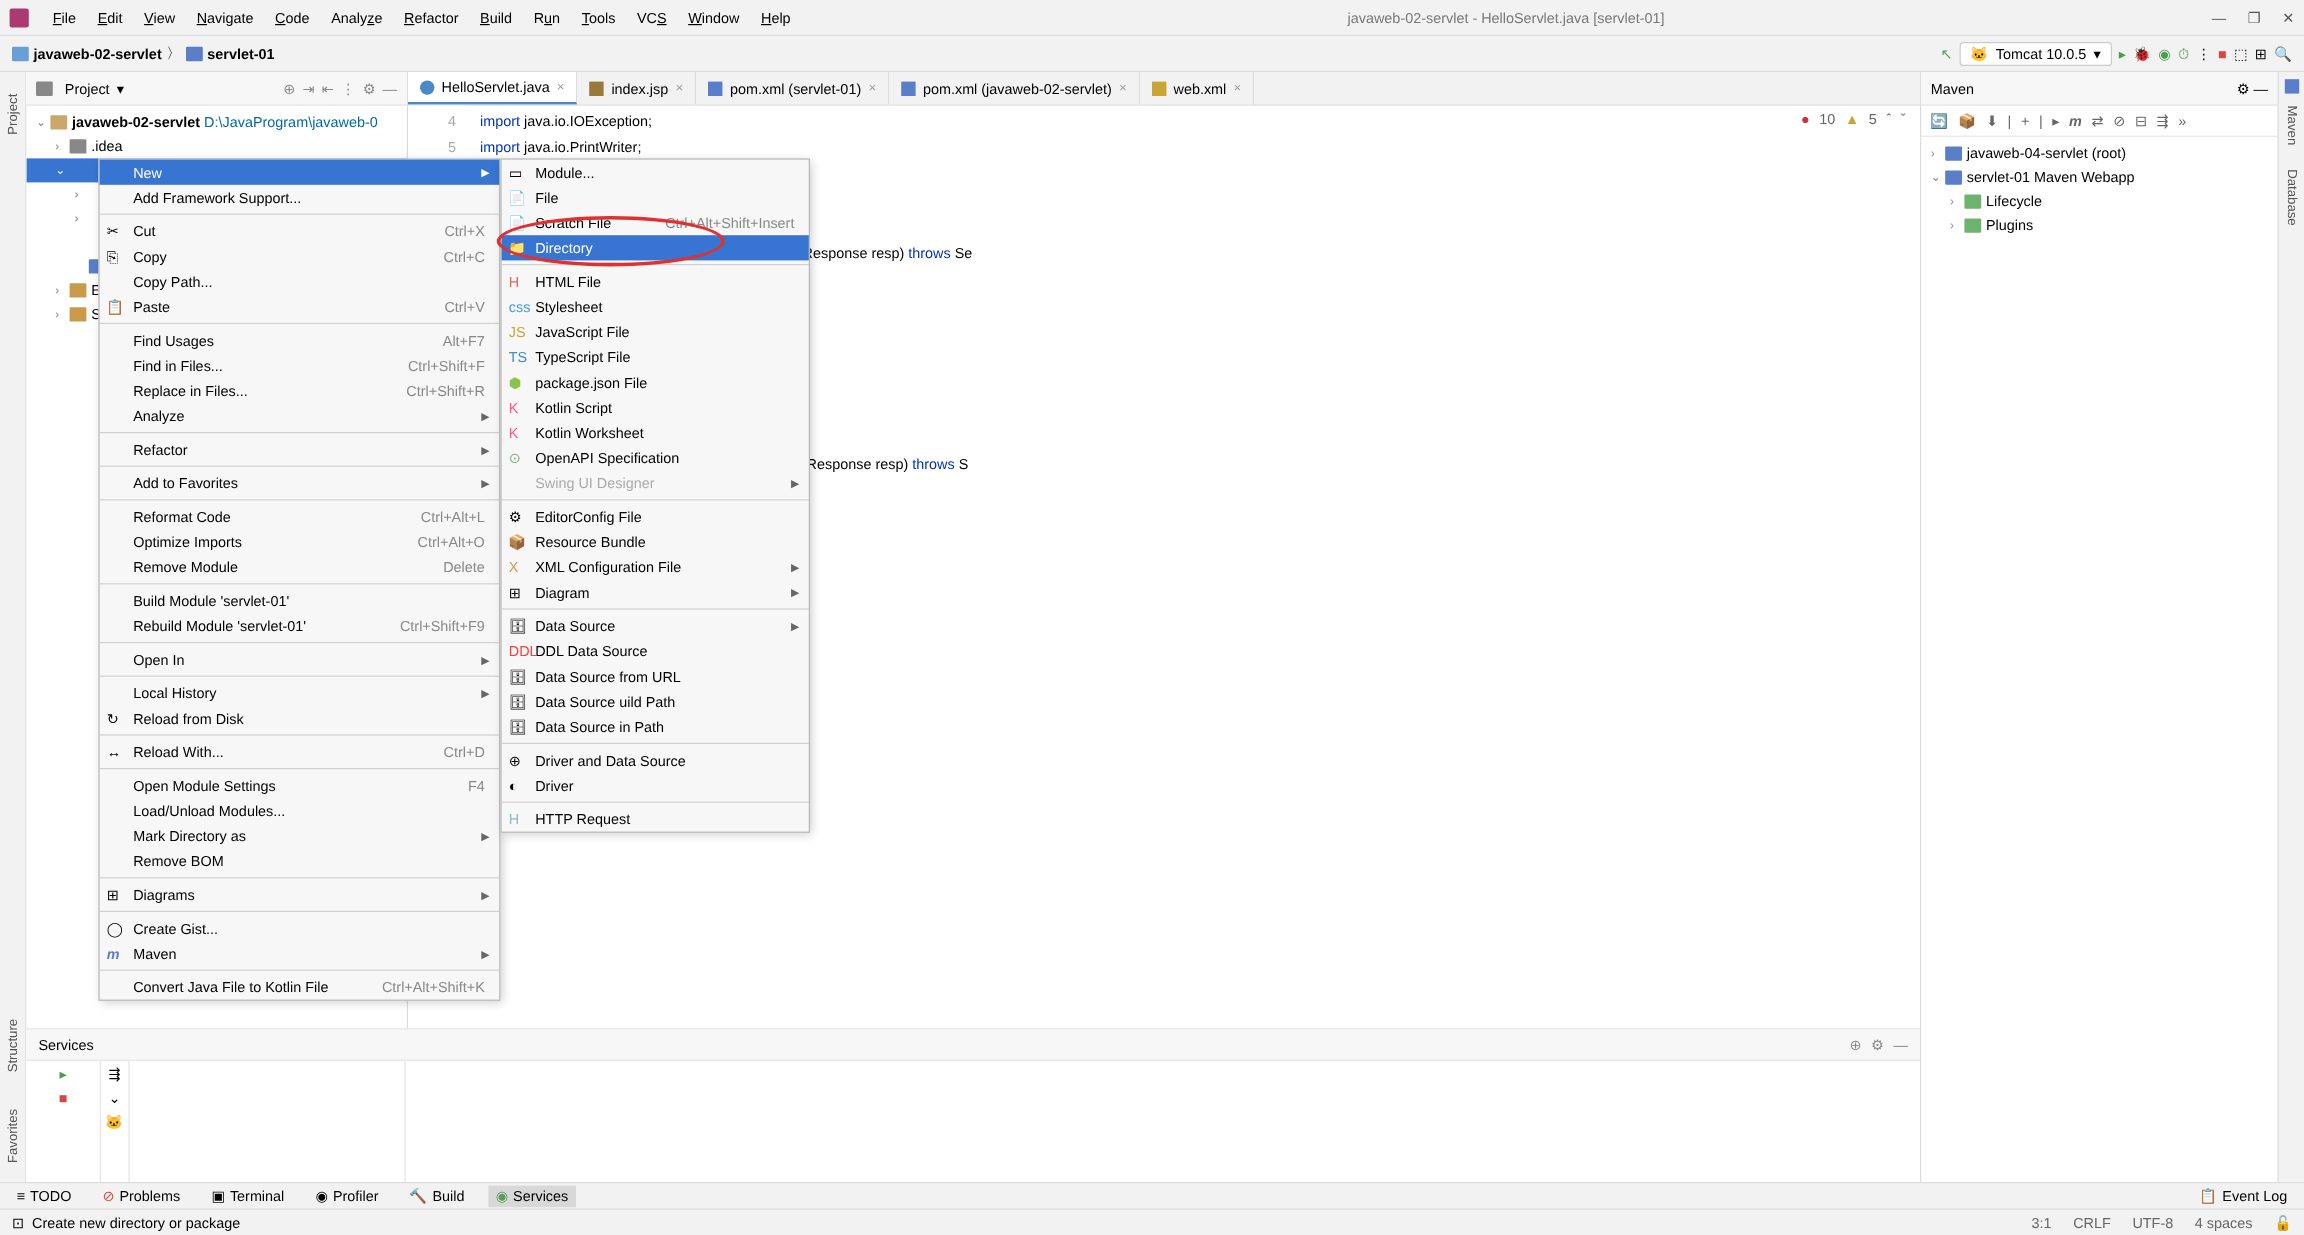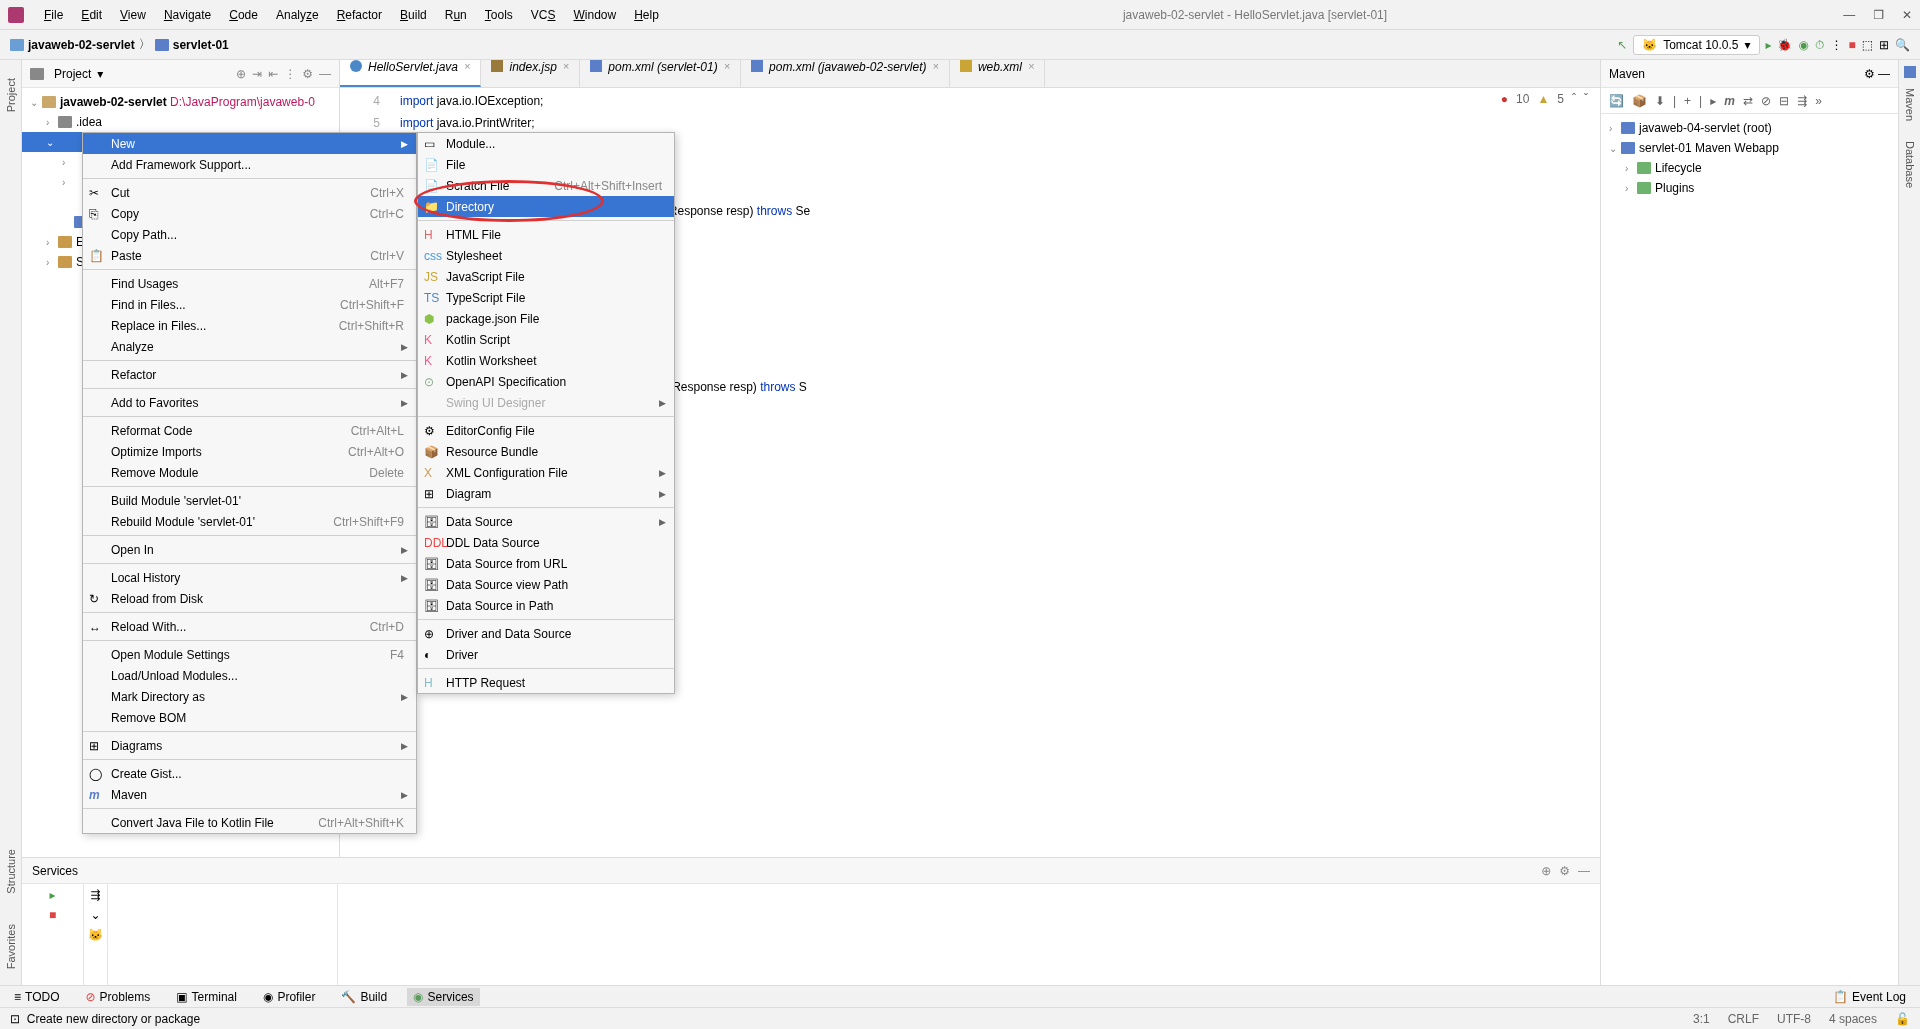--- a/index.html
+++ b/index.html
@@ -24,21 +24,21 @@
 .panel-title { display: flex; align-items: center; gap: 6px; flex: 1; }
 .panel-icons { display: flex; gap: 6px; color: #888; }
 .tree { padding: 4px 0; font-size: 12px; overflow: hidden; }
 .tree-row { display: flex; align-items: center; height: 20px; padding-left: 8px; white-space: nowrap; }
 .tree-arrow { width: 12px; color: #888; font-size: 10px; }
 .tree-icon { width: 14px; height: 12px; background: #c9a86a; margin-right: 4px; border-radius: 1px; display: inline-block; }
 .tree-icon.folder { background: #888; }
 .tree-icon.m { background: #5b7ec9; }
 .editor-area { flex: 1; display: flex; flex-direction: column; background: #fff; }
 .editor-tabs { height: 28px; display: flex; align-items: stretch; border-bottom: 1px solid #dcdcdc; background: #f2f2f2; }
-.editor-tab { display: flex; align-items: flex-start; padding: 0 10px; gap: 6px; border-right: 1px solid #dcdcdc; background: #f2f2f2; cursor: pointer; font-style: italic; }
+.editor-tab { display: flex; align-items: center; padding: 0 10px; gap: 6px; border-right: 1px solid #dcdcdc; background: #f2f2f2; cursor: pointer; }
 .editor-tab.active { background: #fff; border-bottom: 2px solid #4a88c7; }
 .tab-close { color: #999; font-size: 11px; }
 .editor-content { flex: 1; display: flex; position: relative; font-family: 'Consolas', monospace; font-size: 14px; }
 .gutter-numbers { width: 50px; text-align: right; padding: 2px 10px 0 0; color: #aaa; background: #fff; line-height: 22px; }
 .code { padding: 2px 10px; line-height: 22px; white-space: pre; }
 .kw { color: #0033b3; }
 .cls { color: #000; }
 .str { color: #067d17; }
 .mth { color: #7d5a3b; font-style: italic; }
 .editor-toolbar-right { position: absolute; right: 12px; top: 4px; font-size: 12px; color: #666; display: flex; align-items: center; gap: 8px; }
@@ -145,21 +145,21 @@
         <span>⇤</span>
         <span>⋮</span>
         <span>⚙</span>
         <span>—</span>
       </div>
     </div>
     <div class="tree">
       <div class="tree-row">
         <span class="tree-arrow">⌄</span>
         <span class="tree-icon"></span>
-        <b>javaweb-02-servlet</b>&nbsp;<span style="color:#be185d">D:\JavaProgram\javaweb-0</span>
+        <b>javaweb-02-servlet</b>&nbsp;<span style="color:#0369a1">D:\JavaProgram\javaweb-0</span>
       </div>
       <div class="tree-row" style="padding-left:24px">
         <span class="tree-arrow">›</span>
         <span class="tree-icon folder"></span>
         <span>.idea</span>
       </div>
       <div class="tree-row" style="padding-left:24px;background:#3874d1;color:#fff">
         <span class="tree-arrow" style="color:#fff">⌄</span>
       </div>
       <div class="tree-row" style="padding-left:40px">
@@ -540,21 +540,21 @@
   <div class="menu-row">
       <span class="row-icon" style="color:#ef4444">DDL</span>
       <span>DDL Data Source</span>
     </div>
   <div class="menu-row">
       <span class="row-icon">🗄</span>
       <span>Data Source from URL</span>
     </div>
   <div class="menu-row">
       <span class="row-icon">🗄</span>
-      <span>Data Source view Path</span>
+      <span>Data Source uild Path</span>
     </div>
   <div class="menu-row">
       <span class="row-icon">🗄</span>
       <span>Data Source in Path</span>
     </div>
   <div class="menu-sep"></div>
   <div class="menu-row">
       <span class="row-icon">⊕</span>
       <span>Driver and Data Source</span>
     </div>

